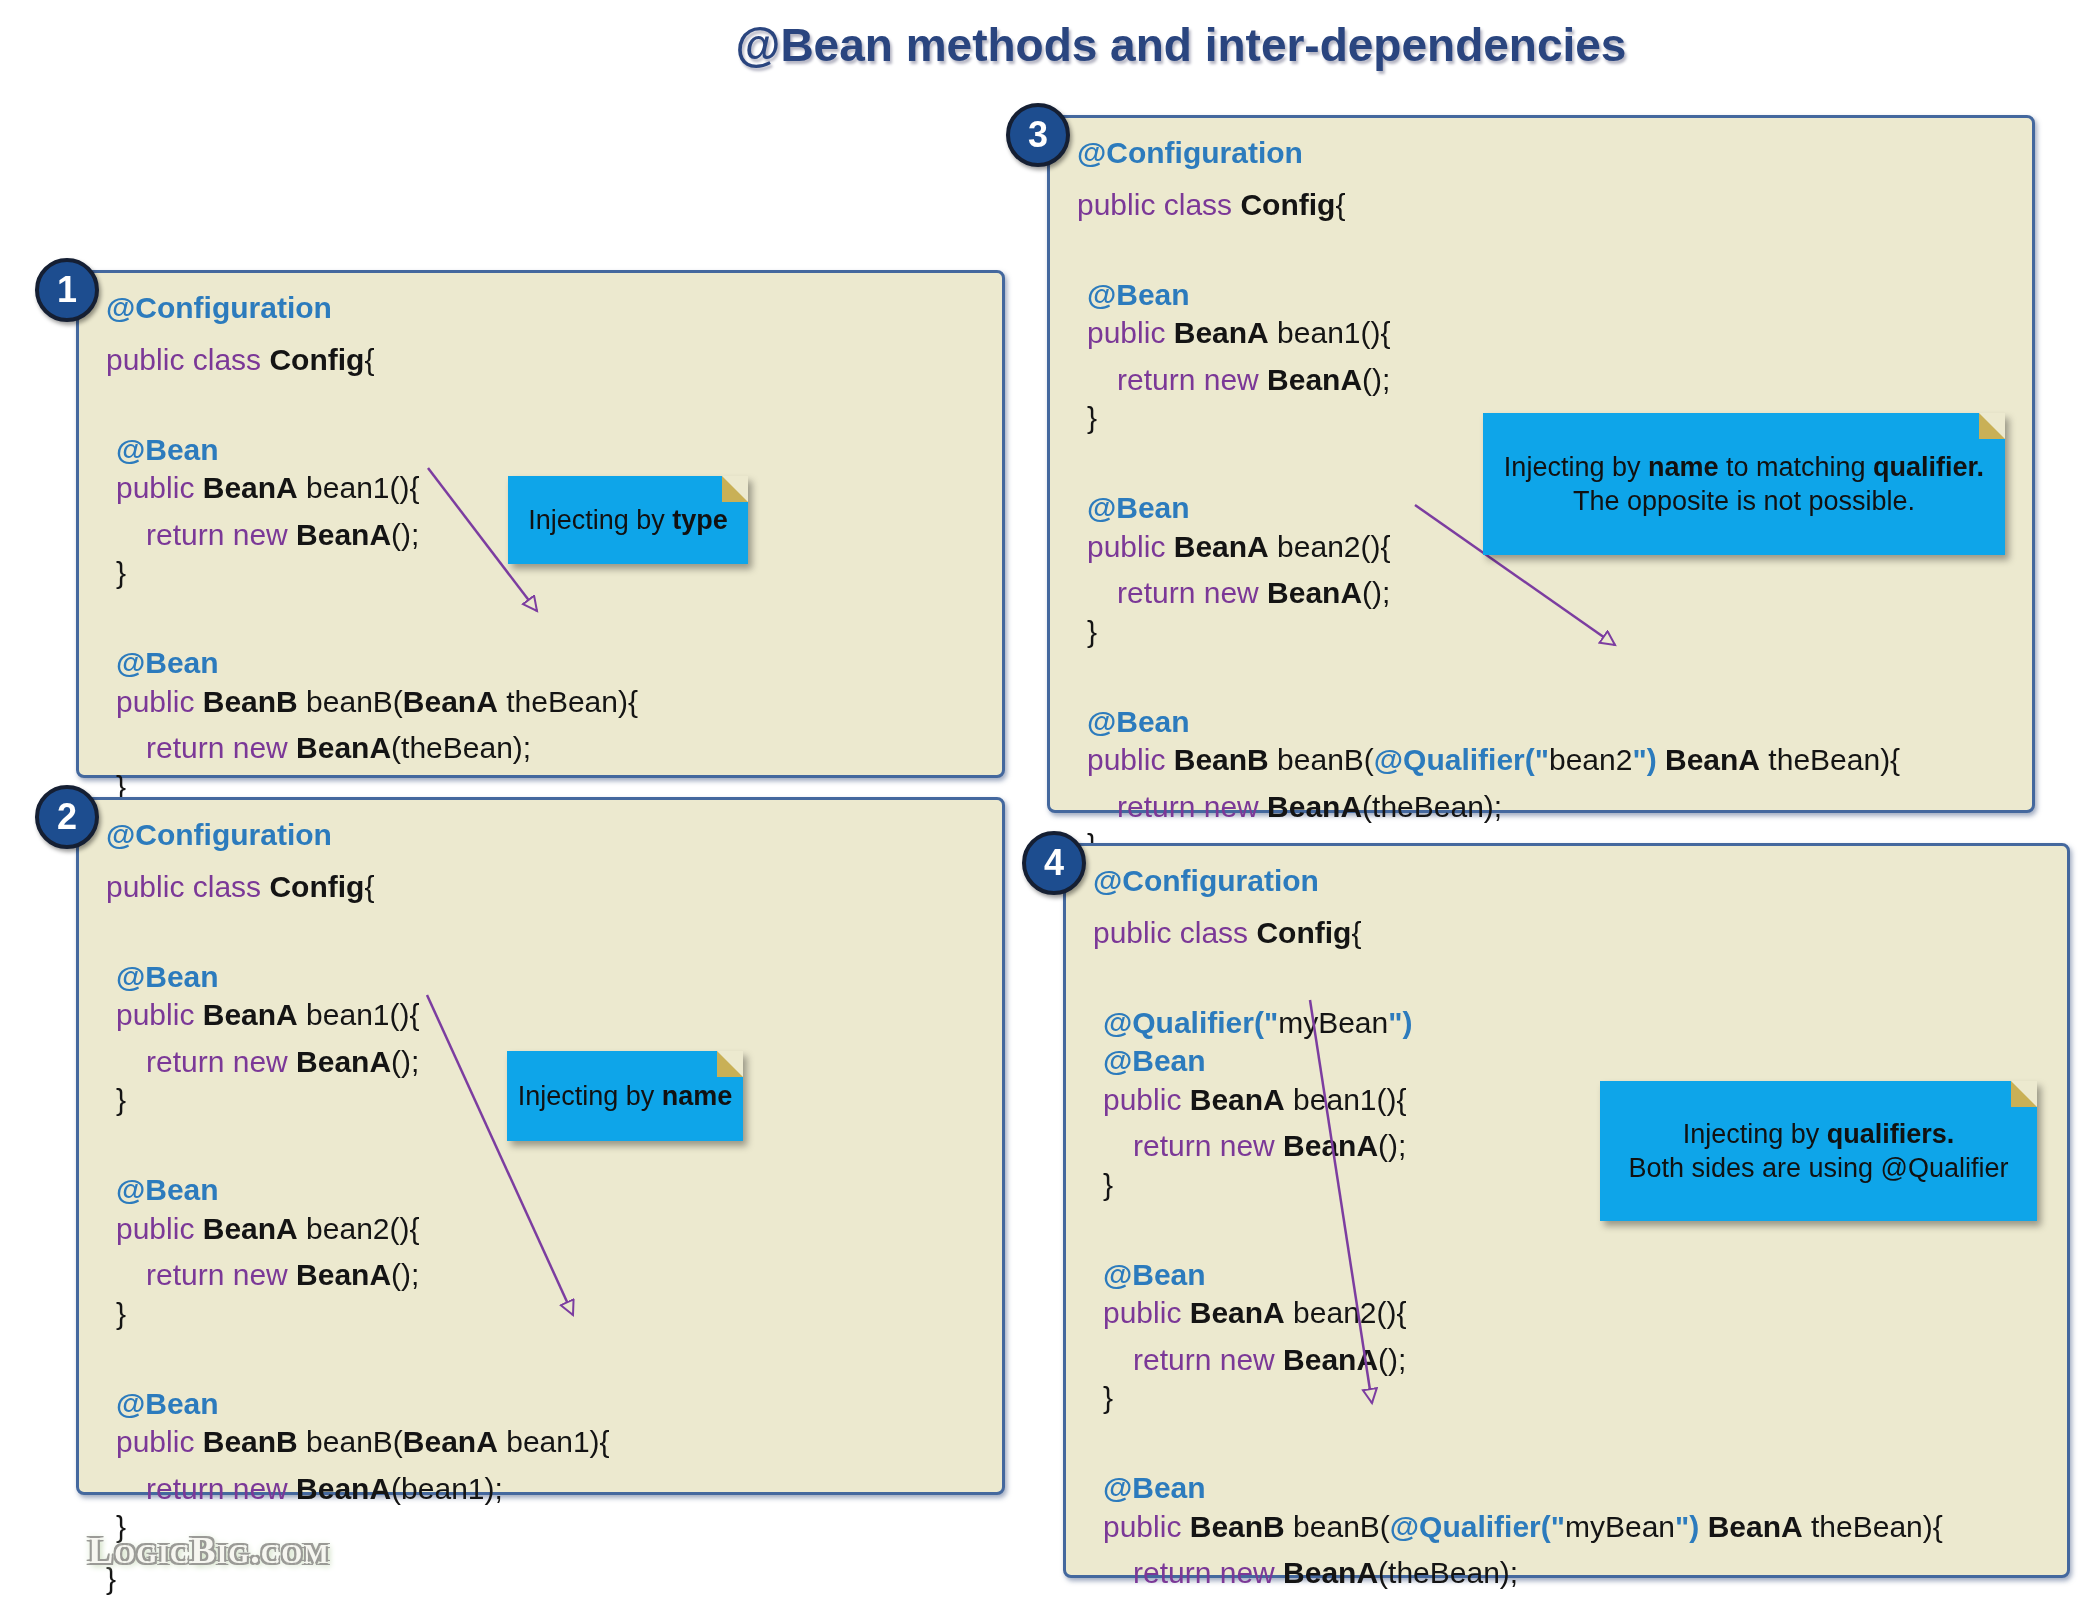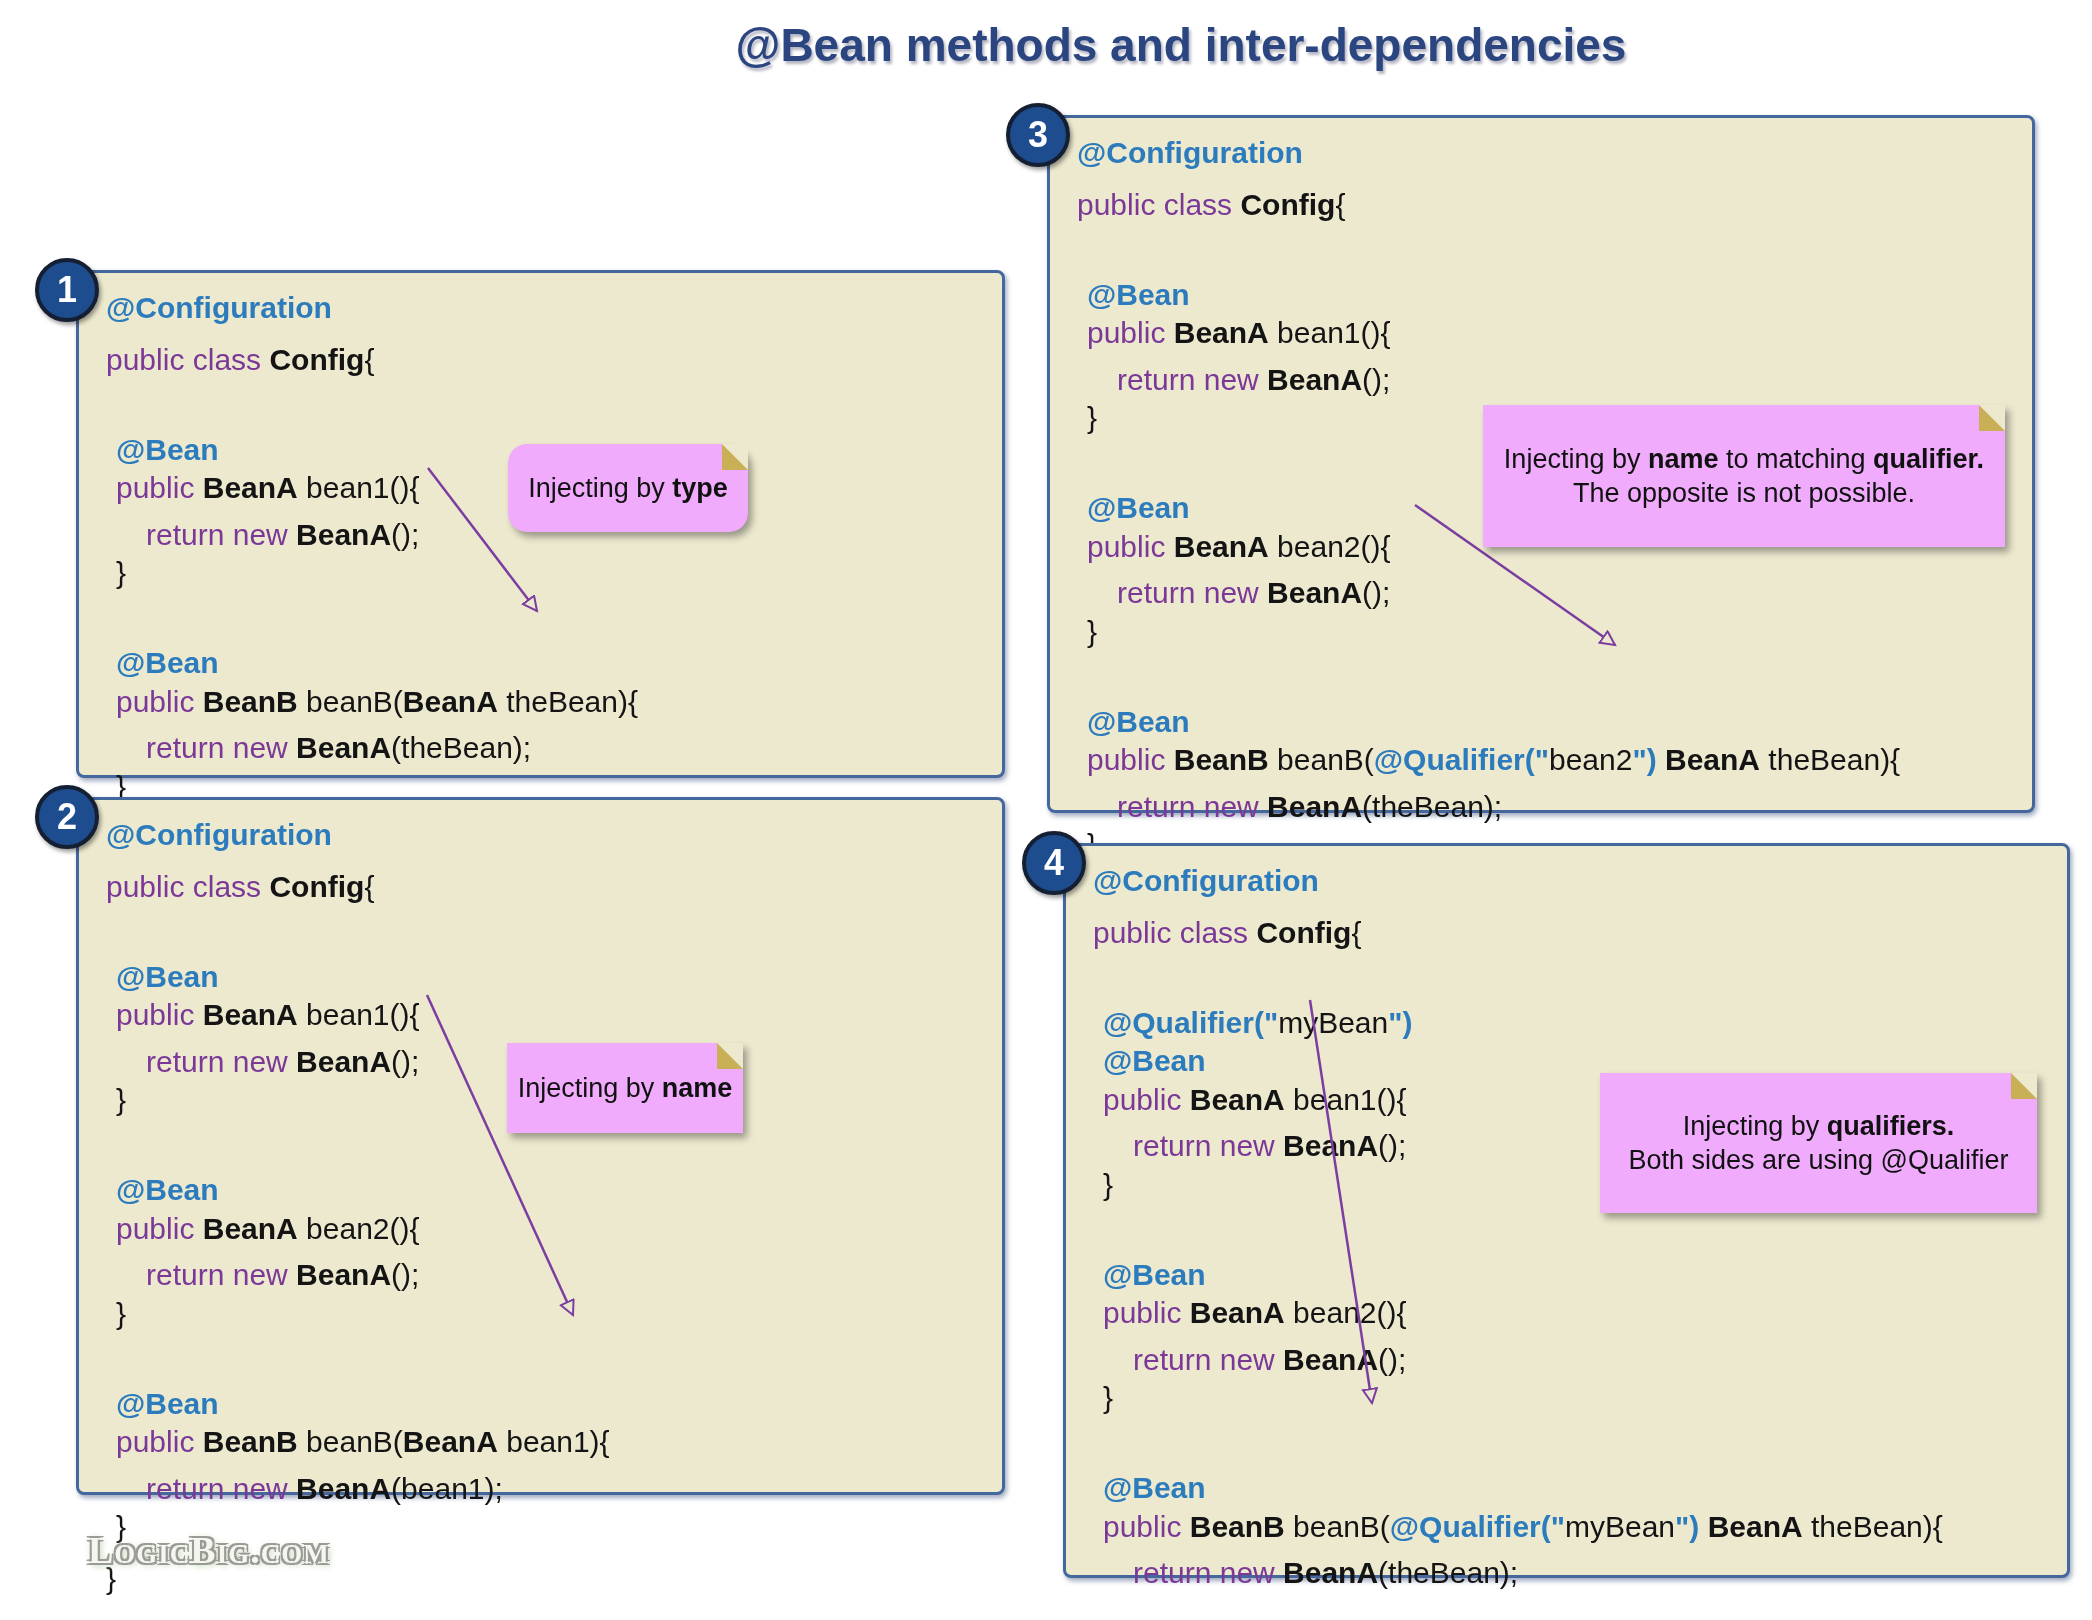--- a/index.html
+++ b/index.html
@@ -50,27 +50,28 @@
   }
   .ind0{padding-left:0;margin-top:13px;}
   .ind1{padding-left:10px;}
   .ind2{padding-left:40px;margin-top:8px;}
   .an{color:#2c7bbd;font-weight:bold;}
   .kw{color:#7b3897;}
   .bb{color:#141414;font-weight:bold;}
   .pp{color:#141414;}
   .sticky-note{
     position:absolute;
-    background:#f0abfc;
+    background:#0ea5e9;
     box-shadow:4px 5px 7px rgba(0,0,0,0.35);
     display:flex;flex-direction:column;
     align-items:center;justify-content:center;
     z-index:2;
     box-sizing:border-box;
     padding:4px 8px;
+    margin-top:8px;
   }
   .sticky-fold{
     position:absolute;top:0;right:0;
     width:0;height:0;
     border-bottom:26px solid #c9b056;
     border-right:26px solid #ece9cf;
   }
   .note-line{
     font-size:27px;
     line-height:34px;
@@ -190,21 +191,21 @@
         <div class="code-line ind1"><span class="pp">}</span></div>
         <div class="code-line ind0">&nbsp;</div>
         <div class="code-line ind1"><span class="an">@Bean</span></div>
         <div class="code-line ind1"><span class="kw">public </span><span class="bb">BeanB</span><span class="pp"> beanB(</span><span class="an">@Qualifier("</span><span class="pp">myBean</span><span class="an">")</span><span class="pp"> </span><span class="bb">BeanA</span><span class="pp"> theBean){</span></div>
         <div class="code-line ind2"><span class="kw">return new </span><span class="bb">BeanA</span><span class="pp">(theBean);</span></div>
         <div class="code-line ind1"><span class="pp">}</span></div>
         <div class="code-line ind0"><span class="pp">}</span></div>
       </div>
     </div>
   <div id="notes-layer">
-      <div class="sticky-note" style="left: 508px; top: 444px; width: 240px; height: 88px; border-radius: 19px;">
+      <div class="sticky-note" style="left: 508px; top: 468px; width: 240px; height: 88px;">
         <div class="sticky-fold"></div>
         <div class="note-line"><span>Injecting by </span><span class="note-bold">type</span></div>
       </div>
       <div class="sticky-note" style="left: 507px; top: 1043px; width: 236px; height: 90px;">
         <div class="sticky-fold"></div>
         <div class="note-line"><span>Injecting by </span><span class="note-bold">name</span></div>
       </div>
       <div class="sticky-note" style="left: 1483px; top: 405px; width: 522px; height: 142px;">
         <div class="sticky-fold"></div>
         <div class="note-line"><span>Injecting by </span><span class="note-bold">name</span><span> to matching </span><span class="note-bold">qualifier.</span></div>

